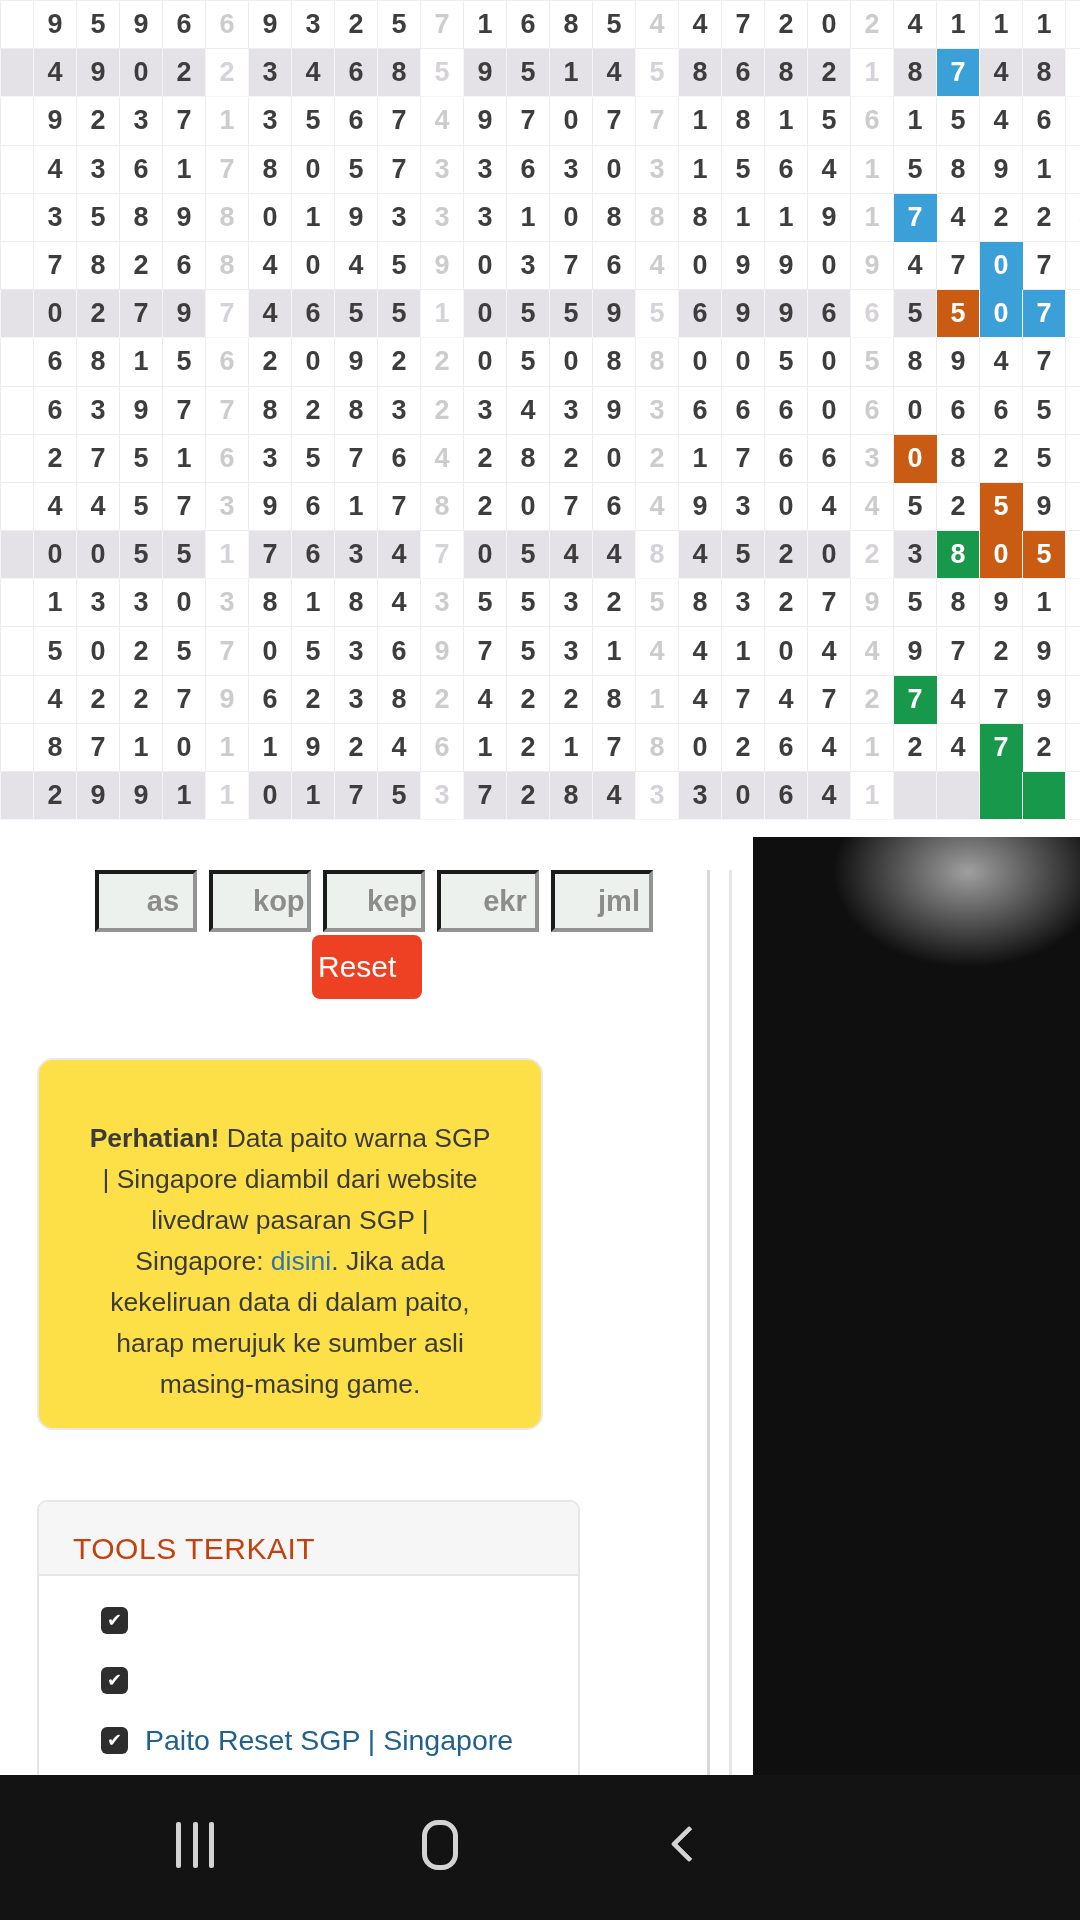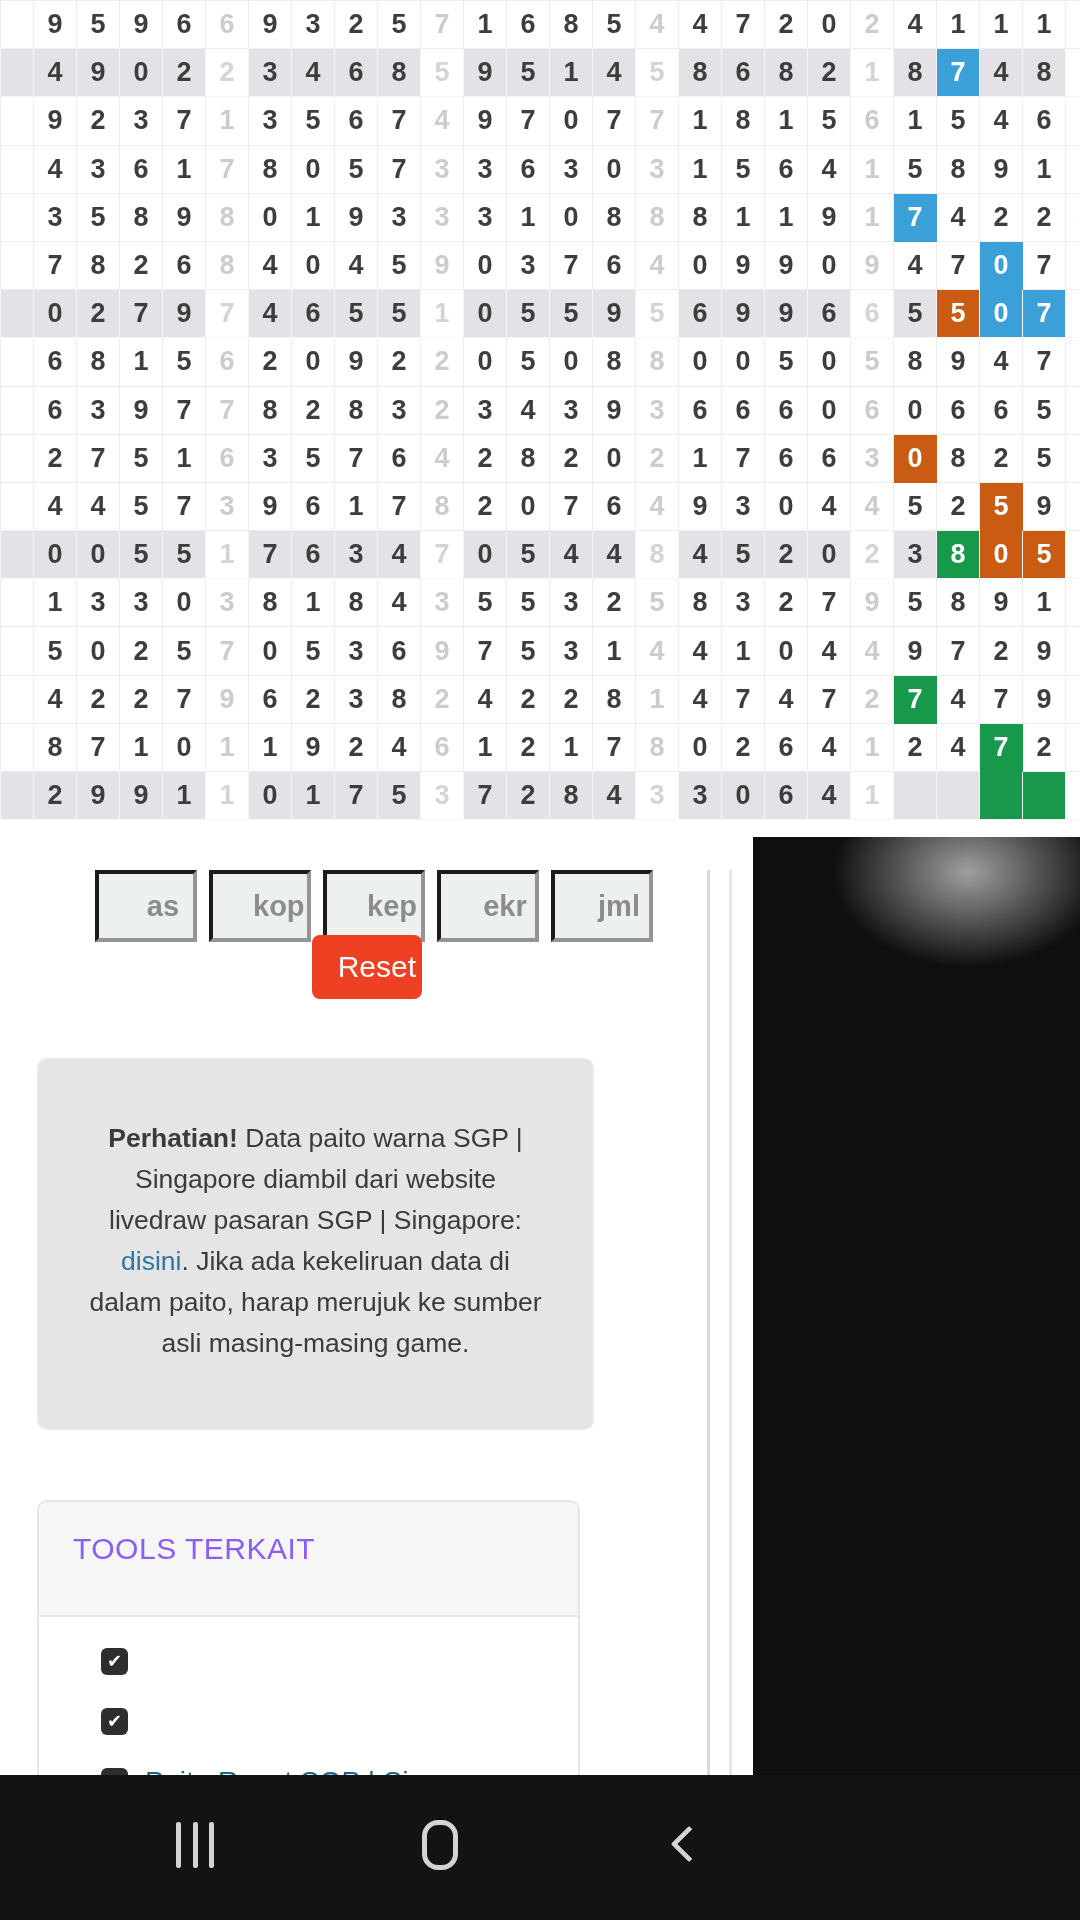--- a/index.html
+++ b/index.html
@@ -21,36 +21,36 @@
     position:relative;z-index:2;box-shadow:0 0 18px 7px rgba(40,40,40,.35);}
   .paito-table td.m-green{background:#17984b !important;color:#fff !important;border-color:#17984b;
     position:relative;z-index:2;box-shadow:0 0 18px 7px rgba(40,40,40,.35);}
 
   
   .content{position:absolute;top:837px;left:0;width:753px;height:938px;background:#fff;overflow:hidden;}
   .divider-a{position:absolute;top:870px;left:707px;width:0;height:905px;border-left:3px solid #d9d9d9;}
   .divider-b{position:absolute;top:870px;left:729px;width:0;height:905px;border-left:3px solid #e6e6e6;}
 
   .filters{position:absolute;top:33px;left:95px;display:flex;gap:12px;}
-  .filter-btn{width:102px;height:72px;box-sizing:border-box;background:#edf1ed;
+  .filter-btn{width:102px;height:62px;box-sizing:border-box;background:#edf1ed;
     border:4px solid;border-color:#1b1b1b #949494 #949494 #1b1b1b;
     font-family:inherit;font-size:29px;font-weight:bold;color:#8c8c8c;line-height:52px;text-align:center;padding-left:40px;}
   .reset-btn{position:absolute;top:98px;left:312px;width:110px;height:64px;background:#ee4123;border:none;
-    border-radius:8px;color:#fff;font-family:inherit;font-size:30px;text-align:right;}
-
-  .notice-card{position:absolute;top:221px;left:37px;width:557px;height:372px;box-sizing:border-box;
-    background:#e5e5e5;border:2px solid #e9e9eb;border-radius:10px;}
+    border-radius:8px;color:#fff;font-family:inherit;font-size:30px;text-align:left;}
+
+  .notice-card{position:absolute;top:221px;left:37px;width:506px;height:372px;box-sizing:border-box;
+    background:#fde047;border:2px solid #e9e9eb;border-radius:16px;}
   .notice-text{margin:58px 48px 0;text-align:center;font-size:26.5px;line-height:41px;color:#3b3b3b;}
   .notice-text .b{font-weight:bold;}
   .notice-text .lnk{color:#2e77a8;cursor:pointer;}
 
   .tools-card{position:absolute;top:663px;left:37px;width:543px;height:280px;box-sizing:border-box;
     background:#fff;border:2px solid #e6e6e6;border-radius:10px 10px 0 0;overflow:hidden;}
-  .tools-header{height:115px;box-sizing:border-box;background:#f6f6f7;border-bottom:2px solid #e6e6e6;
-    line-height:93px;padding-left:34px;font-size:30px;color:#8b5cf6;letter-spacing:.5px;}
+  .tools-header{height:74px;box-sizing:border-box;background:#f6f6f7;border-bottom:2px solid #e6e6e6;
+    line-height:93px;padding-left:34px;font-size:30px;color:#c2410c;letter-spacing:.5px;}
   .tools-list{padding:14px 0 0 62px;}
   .tool-item{height:60px;display:flex;align-items:center;gap:17px;}
   .check-icon{width:27px;height:27px;border-radius:6px;background:#2e2e2e;color:#fff;
     font-size:18px;line-height:27px;text-align:center;flex:0 0 27px;}
   .tool-link{font-size:28.5px;color:#20618f;cursor:pointer;}
 
   
   .black-panel{position:absolute;top:837px;left:753px;width:327px;height:938px;background:#0f0f0f;overflow:hidden;}
   .panel-glow{position:absolute;top:-60px;left:80px;width:270px;height:190px;
     background:radial-gradient(closest-side,rgba(255,255,255,.6),rgba(255,255,255,0));}

